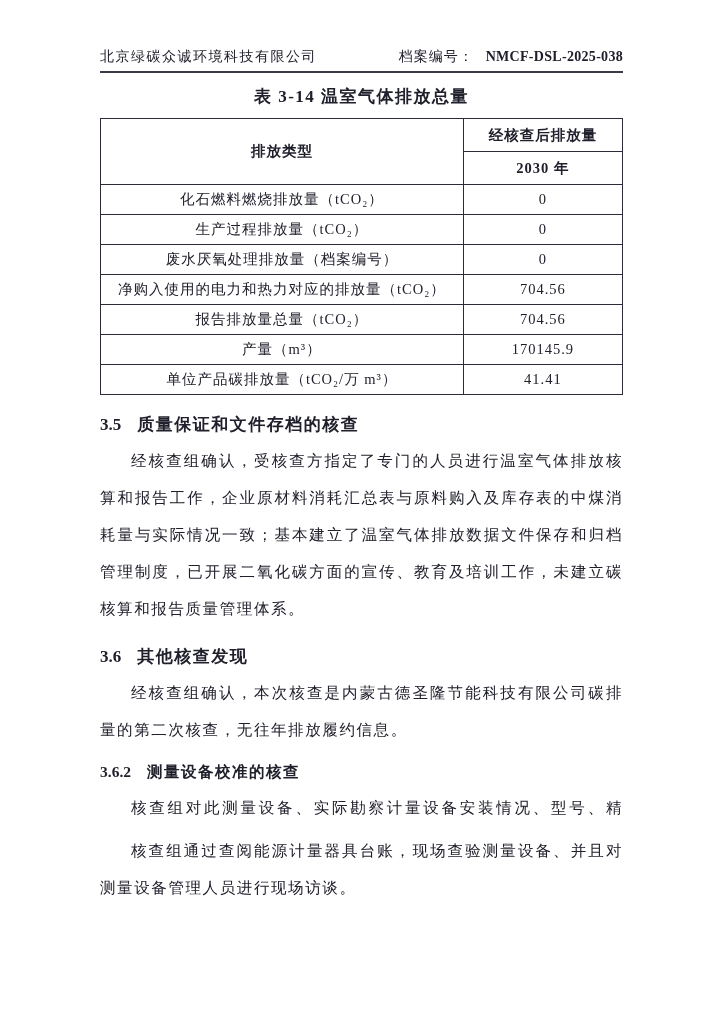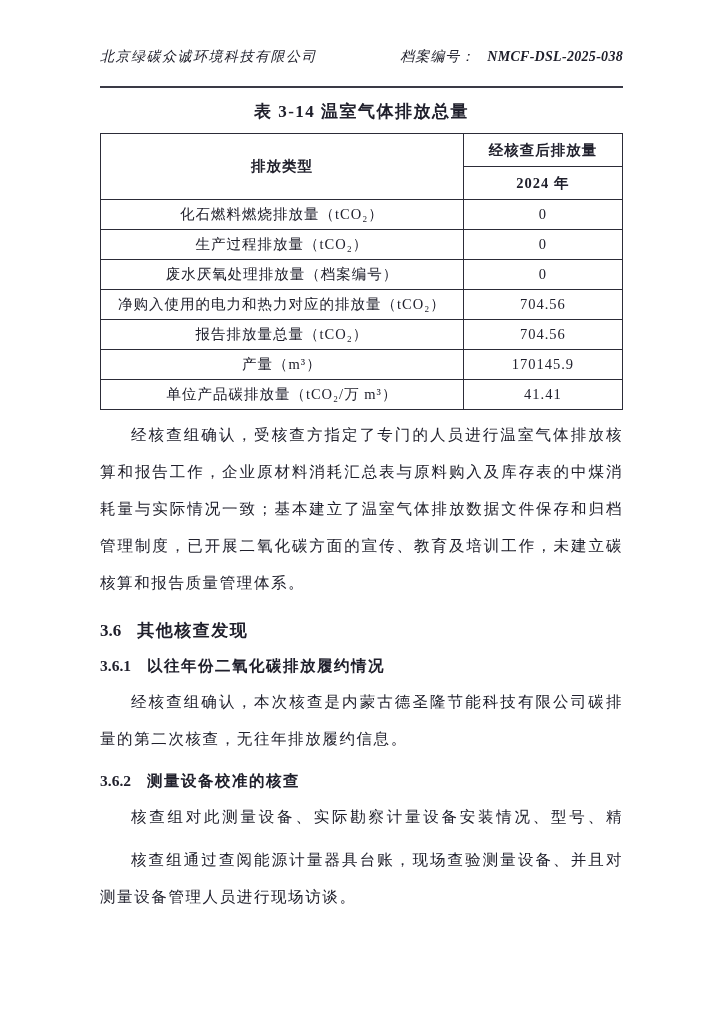--- a/index.html
+++ b/index.html
@@ -23,25 +23,24 @@
     left: 100px;
     width: 523px;
     top: 0;
   }
   
   .doc-header {
     display: flex;
     justify-content: space-between;
     align-items: baseline;
     padding-top: 48px;
-    padding-bottom: 20px;
+    padding-bottom: 5px;
     border-bottom: 2px solid #3a3a46;
     font-size: 14px;
     letter-spacing: 1.5px;
-    font-style: italic;
   }
   .doc-header .right {
     display: flex;
     gap: 12px;
     align-items: baseline;
     letter-spacing: 1px;
   }
   .doc-header .file-number {
     font-weight: 600;
     letter-spacing: 0.3px;
@@ -131,21 +130,21 @@
       <colgroup>
           <col class="c1">
           <col class="c2">
         </colgroup>
       <thead>
         <tr>
           <th rowspan="2" class="type-head">排放类型</th>
           <th class="sub-head">经核查后排放量</th>
         </tr>
         <tr>
-          <th class="sub-head">2024 年</th>
+          <th class="sub-head">2030 年</th>
         </tr>
       </thead>
       <tbody>
         <tr>
           <td>化石燃料燃烧排放量（tCO₂）</td>
           <td>0</td>
         </tr>
         <tr>
           <td>生产过程排放量（tCO₂）</td>
           <td>0</td>
@@ -166,29 +165,29 @@
           <td>产量（m³）</td>
           <td>170145.9</td>
         </tr>
         <tr>
           <td>单位产品碳排放量（tCO₂/万 m³）</td>
           <td>41.41</td>
         </tr>
       </tbody>
     </table>
 
+    <div class="h-major">
+      <span class="num">3.5</span><span>质量保证和文件存档的核查</span>
+    </div>
     <p class="body-para">经核查组确认，受核查方指定了专门的人员进行温室气体排放核算和报告工作，企业原材料消耗汇总表与原料购入及库存表的中煤消耗量与实际情况一致；基本建立了温室气体排放数据文件保存和归档管理制度，已开展二氧化碳方面的宣传、教育及培训工作，未建立碳核算和报告质量管理体系。</p>
 
     <div class="h-major">
       <span class="num">3.6</span><span>其他核查发现</span>
     </div>
 
-    <div class="h-minor">
-      <span class="num">3.6.1</span><span>以往年份二氧化碳排放履约情况</span>
-    </div>
     <p class="body-para">经核查组确认，本次核查是内蒙古德圣隆节能科技有限公司碳排量的第二次核查，无往年排放履约信息。</p>
 
     <div class="h-minor">
       <span class="num">3.6.2</span><span>测量设备校准的核查</span>
     </div>
     <p class="body-para force-justify">核查组对此测量设备、实际勘察计量设备安装情况、型号、精</p>
     <p class="body-para">核查组通过查阅能源计量器具台账，现场查验测量设备、并且对测量设备管理人员进行现场访谈。</p>
 
   </div>
 

